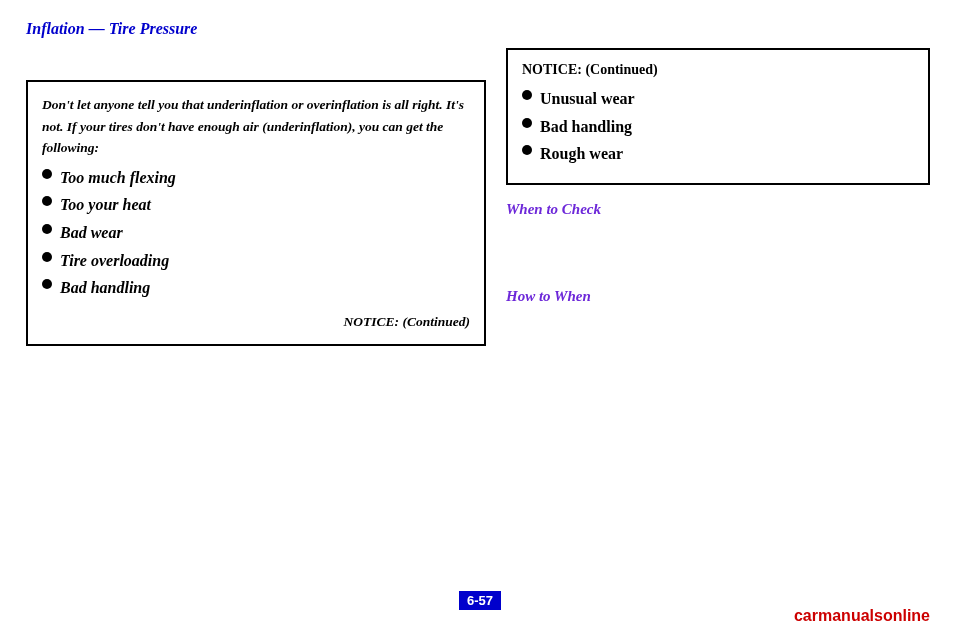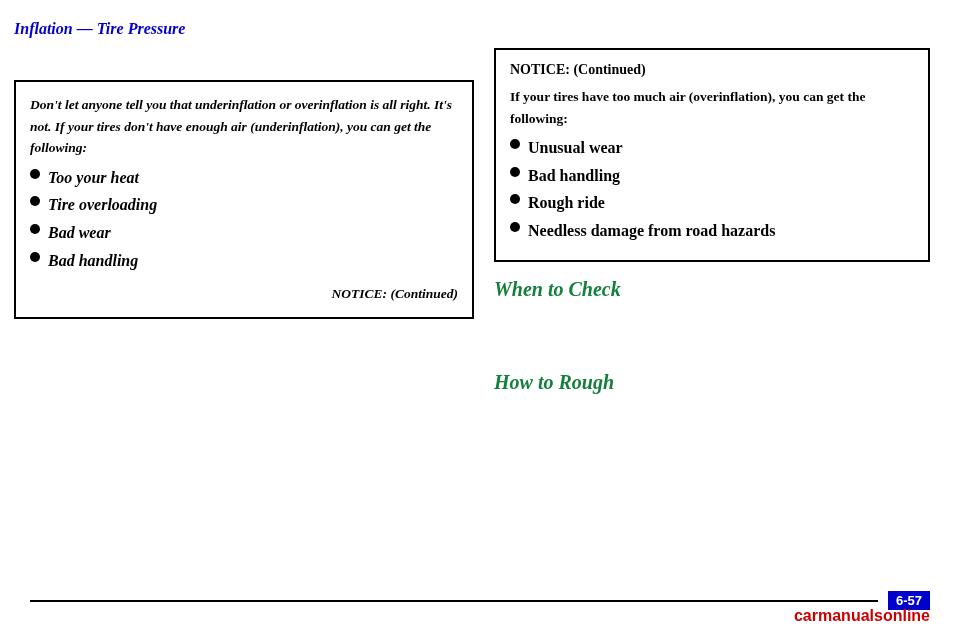--- a/index.html
+++ b/index.html
@@ -11,21 +11,21 @@
       font-size: 14px;
       color: #000;
       overflow: hidden;
       position: relative;
     }
 
     .page-container {
       width: 960px;
       height: 630px;
       position: relative;
-      padding: 20px 30px 30px 14px;
+      padding: 20px 30px 30px 26px;
     }
 
     
     .page-title {
       color: #0000cc;
       font-size: 16px;
       font-weight: bold;
       font-style: italic;
       margin-bottom: 10px;
     }
@@ -117,37 +117,38 @@
       font-weight: bold;
       line-height: 1.6;
     }
 
     .right-notice-body .intro {
       margin-bottom: 6px;
     }
 
     
     .section-heading {
-      color: #15803d;
-      font-size: 20px;
+      color: #6d28d9;
+      font-size: 15px;
       font-weight: bold;
       font-style: italic;
       margin-top: 14px;
       margin-bottom: 6px;
     }
 
     
     .bottom-bar {
       position: absolute;
       bottom: 20px;
       left: 30px;
       right: 30px;
       display: flex;
       align-items: center;
       justify-content: space-between;
+      flex-direction: column;
     }
 
     .bottom-line {
       flex: 1;
       height: 2px;
       background: #000;
       margin-right: 10px;
     }
 
     .page-number-badge {
@@ -184,72 +185,71 @@
   <div class="main-content">
 
     <div class="left-col">
 
       <div class="notice-box">
         <div class="notice-box-inner-text">
           <div class="intro">Don't let anyone tell you that underinflation or overinflation is all right. It's not. If your tires don't have enough air (underinflation), you can get the following:</div>
           <ul class="bullet-list">
             <li>
               <span class="bullet-dot"></span>
+              <span>Too much flexing</span>
+            </li>
+            <li>
+              <span class="bullet-dot"></span>
               <span>Too your heat</span>
             </li>
             <li>
               <span class="bullet-dot"></span>
+              <span>Bad wear</span>
+            </li>
+            <li>
+              <span class="bullet-dot"></span>
               <span>Tire overloading</span>
-            </li>
-            <li>
-              <span class="bullet-dot"></span>
-              <span>Bad wear</span>
             </li>
             <li>
               <span class="bullet-dot"></span>
               <span>Bad handling</span>
             </li>
           </ul>
           <div class="notice-continued">NOTICE: (Continued)</div>
         </div>
       </div>
     </div>
 
     <div class="right-col">
 
       <div class="right-notice-box">
         <div class="right-notice-header">NOTICE: (Continued)</div>
         <div class="right-notice-body">
-          <div class="intro">If your tires have too much air (overinflation), you can get the following:</div>
           <ul class="bullet-list">
             <li>
               <span class="bullet-dot"></span>
               <span>Unusual wear</span>
             </li>
             <li>
               <span class="bullet-dot"></span>
               <span>Bad handling</span>
             </li>
             <li>
               <span class="bullet-dot"></span>
-              <span>Rough ride</span>
-            </li>
-            <li>
-              <span class="bullet-dot"></span>
-              <span>Needless damage from road hazards</span>
+              <span>Rough wear</span>
             </li>
           </ul>
         </div>
       </div>
 
       <div class="section-heading">When to Check</div>
 
       <div style="height: 50px;"></div>
 
-      <div class="section-heading">How to Rough</div>
+      <div class="section-heading">How to When</div>
 
     </div>
   </div>
 
   <div class="bottom-bar">
     <div class="bottom-line"></div>
     <div class="page-number-badge">6-57</div>
   </div>
 
   <div class="watermark-area">

